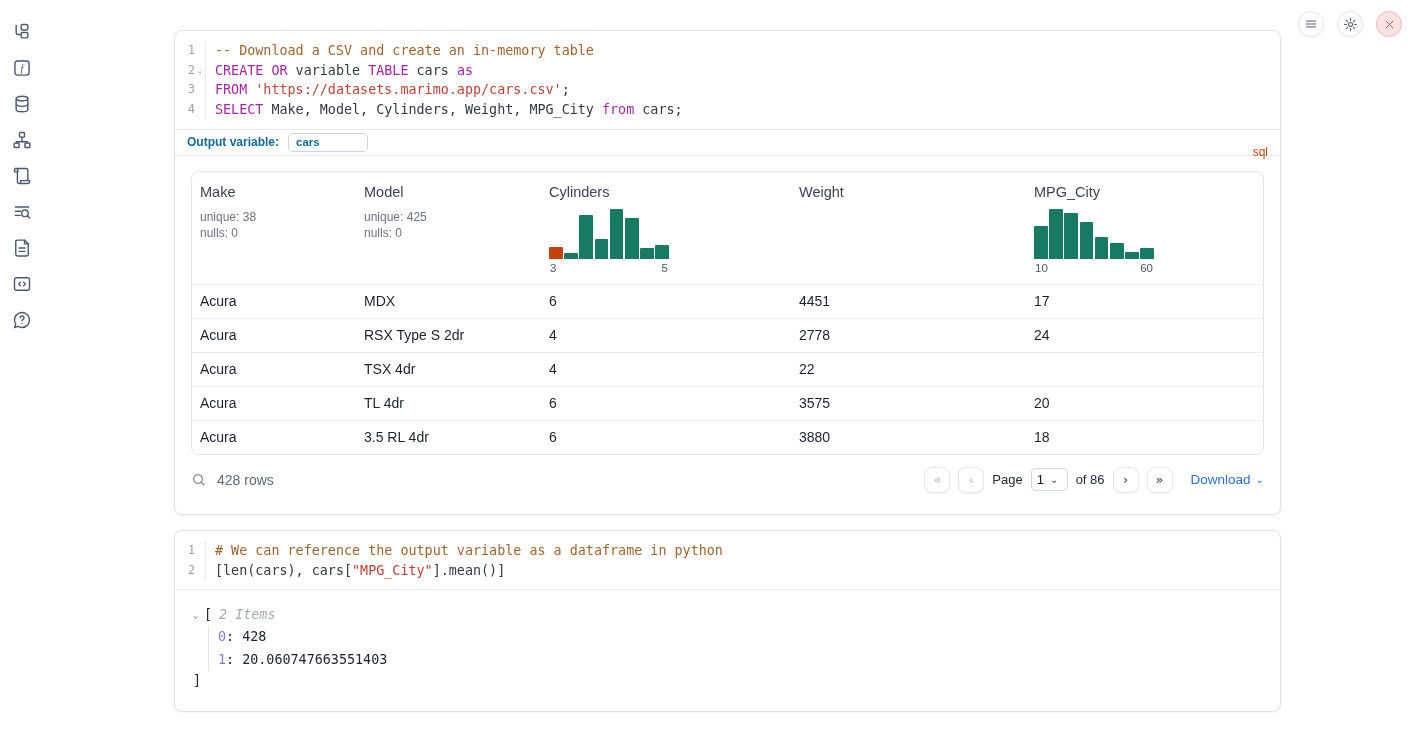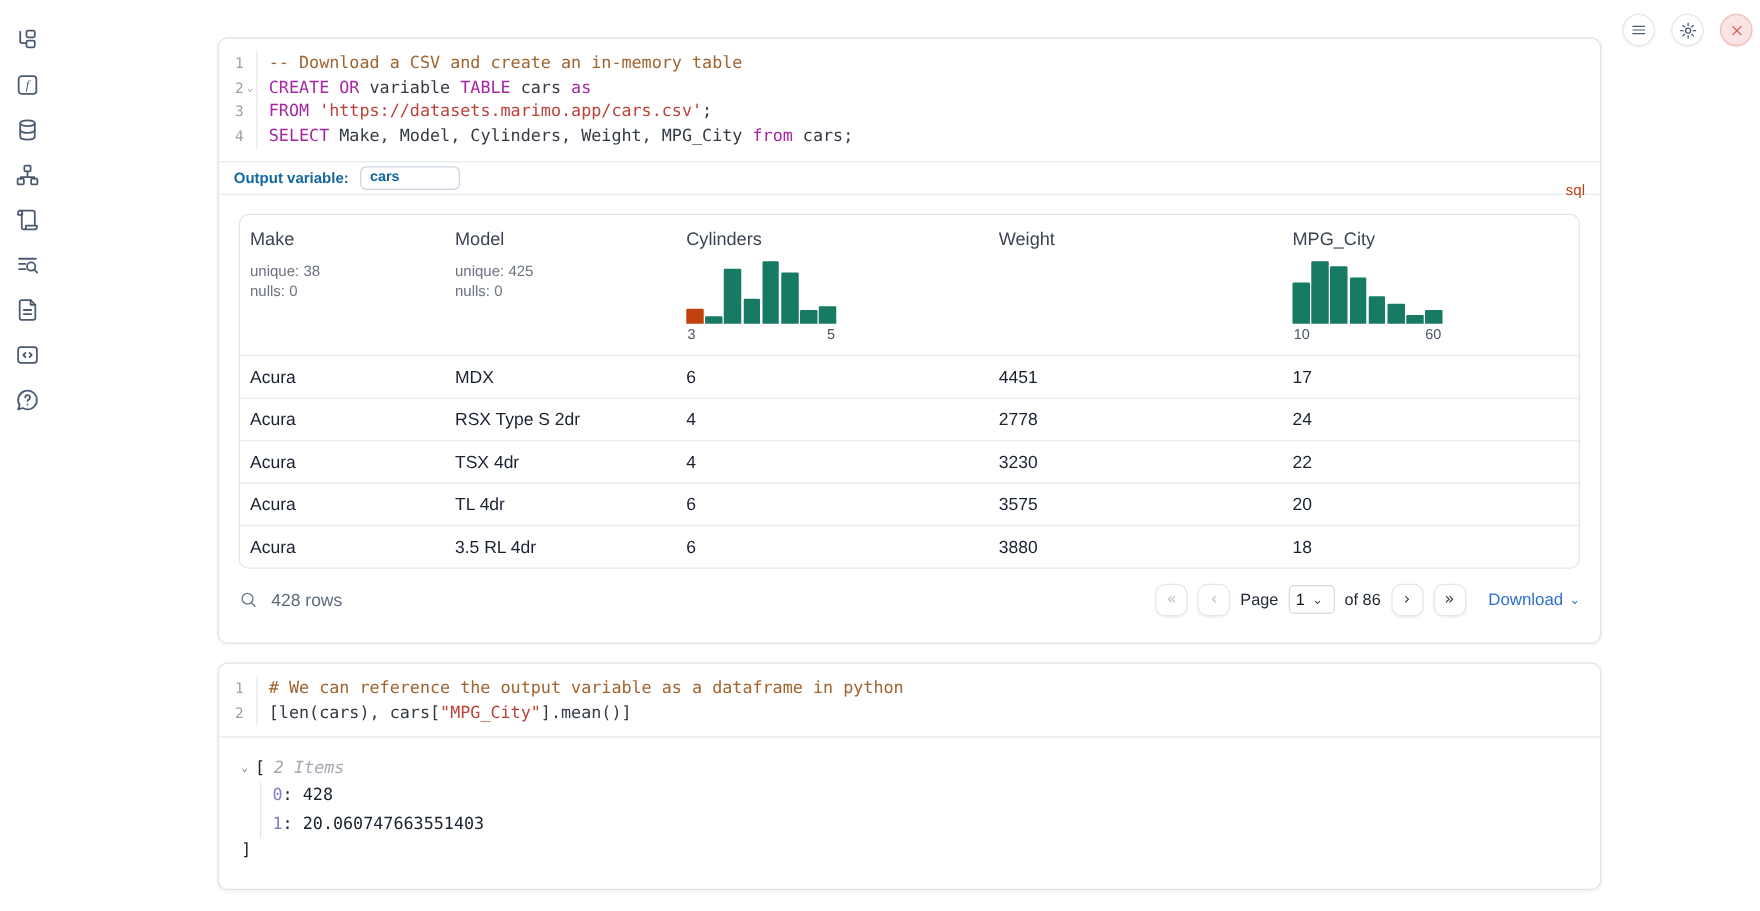--- a/index.html
+++ b/index.html
@@ -294,21 +294,20 @@
           <div class="td">Acura</div>
           <div class="td">RSX Type S 2dr</div>
           <div class="td">4</div>
           <div class="td">2778</div>
           <div class="td">24</div>
         </div>
         <div class="tgrid trow">
           <div class="td">Acura</div>
           <div class="td">TSX 4dr</div>
           <div class="td">4</div>
-          <div class="td">3230</div>
           <div class="td">22</div>
         </div>
         <div class="tgrid trow">
           <div class="td">Acura</div>
           <div class="td">TL 4dr</div>
           <div class="td">6</div>
           <div class="td">3575</div>
           <div class="td">20</div>
         </div>
         <div class="tgrid trow">

